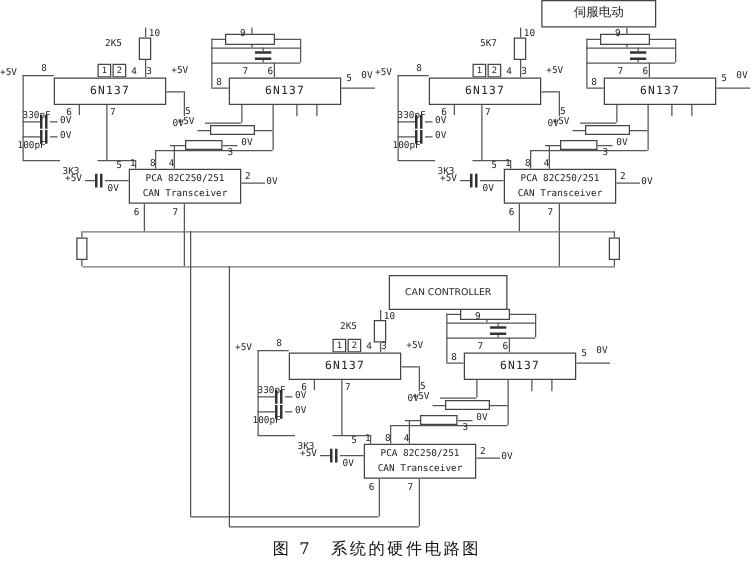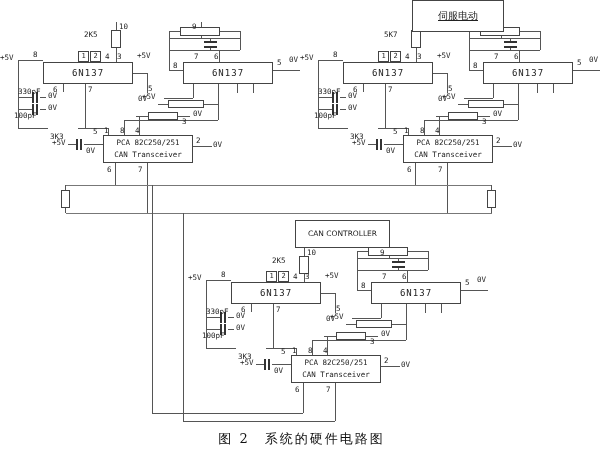--- a/index.html
+++ b/index.html
@@ -19,21 +19,21 @@
   .sq{position:absolute;width:11px;height:11px;border:1px solid #444;box-sizing:border-box;
       font-size:7px;line-height:9px;text-align:center;background:#fff;color:#222;}
   .caption{position:absolute;left:0;top:430px;width:603px;text-align:center;
            font-size:13px;letter-spacing:2px;color:#111;
            font-family:"DejaVu Serif", serif;}
 </style>
 </head>
 <body>
 
 <div id="canvas">
-  <div class="caption">图 2　系统的硬件电路图</div>
+  <div class="caption">图 7　系统的硬件电路图</div>
 <div class="w" style="left: 116px; top: 22px; width: 1px; height: 8px;"></div>
     <div class="w" style="left: 116px; top: 48px; width: 1px; height: 14px;"></div>
     <div class="w" style="left: 201px; top: 22px; width: 1px; height: 16px;"></div>
     <div class="w" style="left: 169px; top: 38px; width: 71px; height: 1px;"></div>
     <div class="w" style="left: 169px; top: 50px; width: 71px; height: 1px;"></div>
     <div class="w" style="left: 169px; top: 31px; width: 1px; height: 39px;"></div>
     <div class="w" style="left: 240px; top: 31px; width: 1px; height: 19px;"></div>
     <div class="w" style="left: 169px; top: 31px; width: 11px; height: 1px;"></div>
     <div class="w" style="left: 220px; top: 31px; width: 20px; height: 1px;"></div>
     <div class="w" style="left: 210px; top: 38px; width: 1px; height: 3px;"></div>
@@ -216,21 +216,21 @@
     <div class="lbl" style="left: 435px; top: 127px;">4</div>
     <div class="lbl" style="left: 393px; top: 128px;">5</div>
     <div class="lbl" style="left: 352px; top: 139px;">+5V</div>
     <div class="lbl" style="left: 386px; top: 147px;">0V</div>
     <div class="lbl" style="left: 496px; top: 137px;">2</div>
     <div class="lbl" style="left: 513px; top: 141px;">0V</div>
     <div class="lbl" style="left: 407px; top: 166px;">6</div>
     <div class="lbl" style="left: 438px; top: 166px;">7</div>
     <div class="lbl" style="left: 577px; top: 59px;">5</div>
     <div class="lbl" style="left: 589px; top: 56px;">0V</div>
-    <div class="box" style="left: 412px; top: 0px; width: 92px; height: 32px; text-decoration: underline;">
+    <div class="box" style="left: 433px; top: 0px; width: 92px; height: 22px;">
       <div class="devname">伺服电动</div>
     </div>
     <div class="box" style="left: 343px; top: 62px; width: 90px; height: 22px;">
       <div class="icname">6N137</div>
     </div>
     <div class="box" style="left: 483px; top: 62px; width: 90px; height: 22px;">
       <div class="icname">6N137</div>
     </div>
     <div class="box" style="left: 403px; top: 135px; width: 90px; height: 28px; flex-direction: column;">
       <div class="translbl">PCA 82C250/251</div>
@@ -323,21 +323,21 @@
     <div class="lbl" style="left: 323px; top: 347px;">4</div>
     <div class="lbl" style="left: 281px; top: 348px;">5</div>
     <div class="lbl" style="left: 240px; top: 359px;">+5V</div>
     <div class="lbl" style="left: 274px; top: 367px;">0V</div>
     <div class="lbl" style="left: 384px; top: 357px;">2</div>
     <div class="lbl" style="left: 401px; top: 361px;">0V</div>
     <div class="lbl" style="left: 295px; top: 386px;">6</div>
     <div class="lbl" style="left: 326px; top: 386px;">7</div>
     <div class="lbl" style="left: 465px; top: 279px;">5</div>
     <div class="lbl" style="left: 477px; top: 276px;">0V</div>
-    <div class="box" style="left: 295px; top: 220px; width: 95px; height: 28px;">
+    <div class="box" style="left: 311px; top: 220px; width: 95px; height: 28px;">
       <div class="devname translbl">CAN
 CONTROLLER</div>
     </div>
     <div class="box" style="left: 231px; top: 282px; width: 90px; height: 22px;">
       <div class="icname">6N137</div>
     </div>
     <div class="box" style="left: 371px; top: 282px; width: 90px; height: 22px;">
       <div class="icname">6N137</div>
     </div>
     <div class="box" style="left: 291px; top: 355px; width: 90px; height: 28px; flex-direction: column;">

